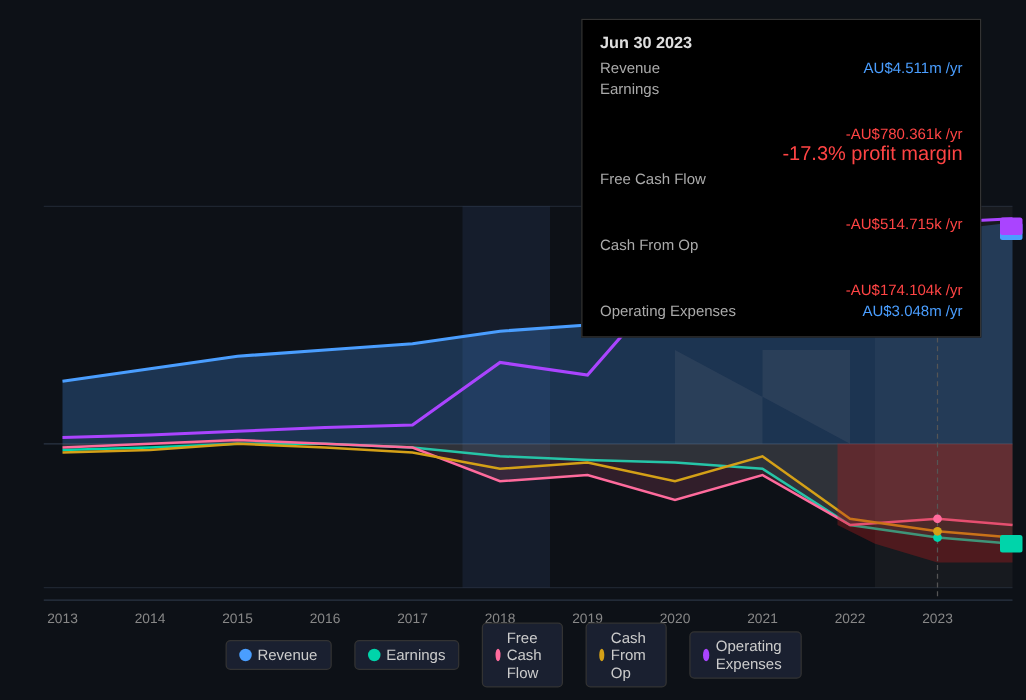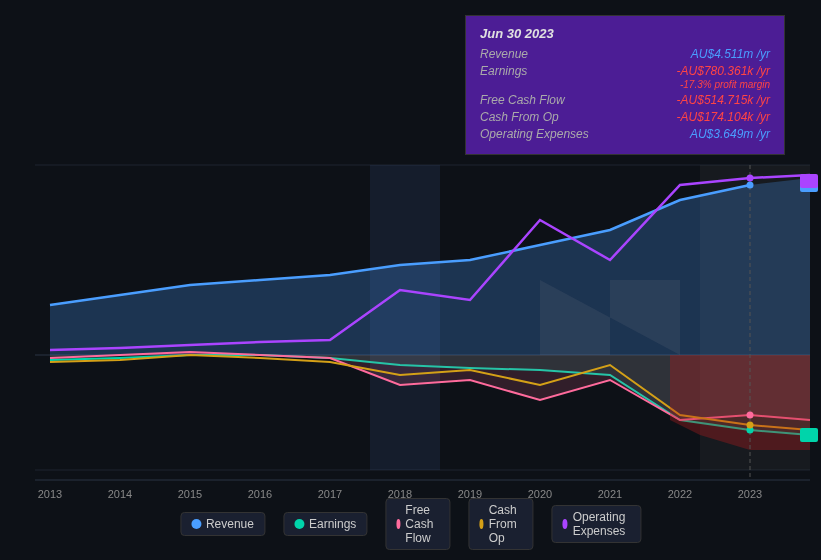--- a/index.html
+++ b/index.html
@@ -17,26 +17,25 @@
       position: relative;
       width: 821px;
       height: 560px;
     }
 
     
     .tooltip-box {
       position: absolute;
       top: 15px;
       left: 465px;
-      background: #4c1d95;
+      background: #000000;
       border: 1px solid #333;
       padding: 10px 14px;
       min-width: 320px;
       z-index: 10;
-      font-style: italic;
     }
 
     .tooltip-date {
       font-size: 13px;
       font-weight: bold;
       color: #e0e0e0;
       margin-bottom: 6px;
     }
 
     .tooltip-row {
@@ -44,24 +43,24 @@
       justify-content: space-between;
       font-size: 12px;
       margin-bottom: 3px;
       color: #aaa;
     }
 
     .tooltip-row .label { color: #aaa; }
     .tooltip-row .value { margin-left: 20px; }
 
     .val-blue { color: #4a9eff; }
-    .val-red { color: #ff4444; }
+    .val-red { color: #ff4444; margin-top: 36px; }
 
     .profit-margin-row {
-      font-size: 10px;
+      font-size: 16px;
       color: #ff4444;
       text-align: right;
       margin-bottom: 3px;
       margin-top: -2px;
     }
 
     
     .legend {
       position: absolute;
       bottom: 10px;
@@ -151,21 +150,21 @@
     <div class="tooltip-row">
       <span class="label">Free Cash Flow</span>
       <span class="value val-red">-AU$514.715k /yr</span>
     </div>
     <div class="tooltip-row">
       <span class="label">Cash From Op</span>
       <span class="value val-red">-AU$174.104k /yr</span>
     </div>
     <div class="tooltip-row">
       <span class="label">Operating Expenses</span>
-      <span class="value val-blue">AU$3.649m /yr</span>
+      <span class="value val-blue">AU$3.048m /yr</span>
     </div>
   </div>
 
   <div class="au5m-label">AU$5m</div>
   <div class="au0-label">AU$0</div>
   <div class="aum3-label">-AU$3m</div>
 
   <svg class="main-chart" viewBox="0 0 821 560" xmlns="http://www.w3.org/2000/svg">
 
     <rect width="821" height="560" fill="#0d1117"></rect>

